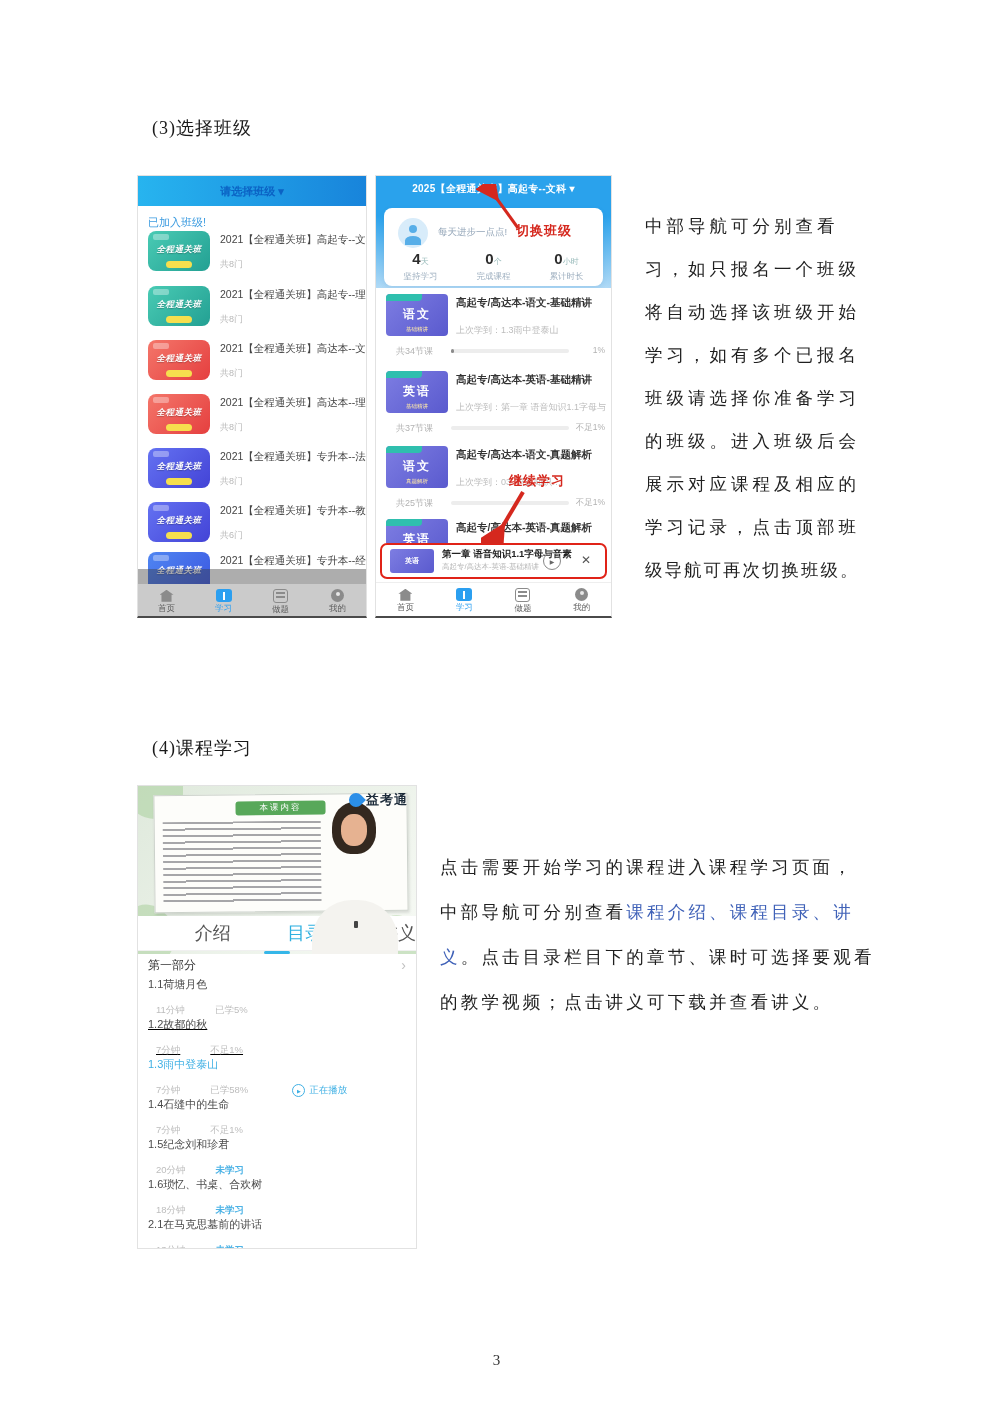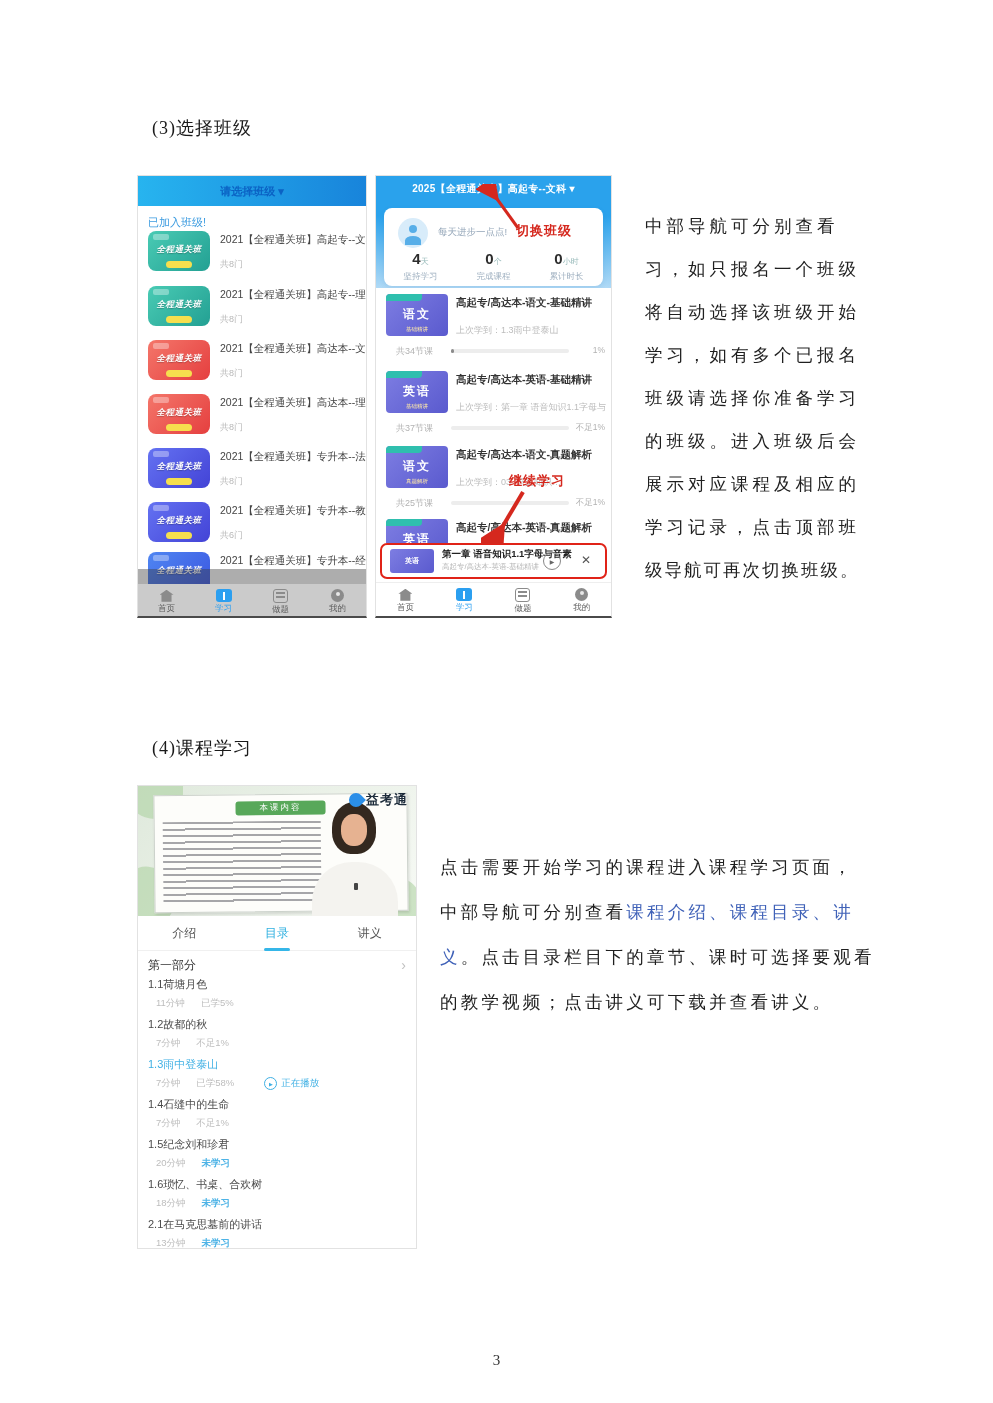--- a/index.html
+++ b/index.html
@@ -73,46 +73,46 @@
   .mini-player{position:absolute;left:4px;right:4px;top:367px;height:32px;background:#fff;border:2px solid #e02318;border-radius:7px;z-index:5;}
   .mp-thumb{position:absolute;left:8px;top:4px;width:44px;height:24px;border-radius:3px;background:linear-gradient(135deg,#7d7de2,#5a5ace);
     color:#fff;font-size:7px;font-weight:bold;display:flex;align-items:center;justify-content:center;}
   .mp-title{position:absolute;left:60px;top:3px;font-size:9.5px;font-weight:bold;color:#222;white-space:nowrap;}
   .mp-sub{position:absolute;left:60px;top:17px;font-size:7.5px;color:#b5b5b5;white-space:nowrap;}
   .mp-play{position:absolute;right:44px;top:7px;width:16px;height:16px;border:1.2px solid #888;border-radius:50%;
     display:flex;align-items:center;justify-content:center;font-size:6px;color:#666;}
   .mp-close{position:absolute;right:14px;top:7px;font-size:12px;color:#555;line-height:16px;}
   .arrow-svg{position:absolute;z-index:6;}
   
-  .vid{position:absolute;left:0;top:0;right:0;height:130px;background:linear-gradient(135deg,#dfe9dc,#f7faf5);overflow:hidden;}
+  .vid{position:absolute;left:0;top:0;right:0;height:168px;background:linear-gradient(135deg,#dfe9dc,#f7faf5);overflow:hidden;}
   .leaf{position:absolute;background:#a9cf9c;opacity:.55;border-radius:60% 0 60% 60%;}
   .board{position:absolute;left:16px;top:8px;width:252px;height:116px;background:#fdfdfa;border:1px solid #ccd2cb;
     transform:rotate(-.6deg);box-shadow:1px 2px 3px rgba(0,0,0,.12);}
   .board-pill{position:absolute;left:50%;margin-left:-45px;top:6px;width:90px;height:14px;background:#58a85a;border-radius:3px;
     color:#fff;font-size:8.5px;display:flex;align-items:center;justify-content:center;letter-spacing:2px;}
   .board-text{position:absolute;left:8px;right:86px;top:26px;bottom:8px;
     background:repeating-linear-gradient(180deg,rgba(88,88,96,.7) 0 2px,transparent 2px 6.5px);opacity:.75;}
   .logo{position:absolute;right:8px;top:5px;display:flex;align-items:center;gap:3px;z-index:3;}
   .logo-leaf{width:14px;height:14px;background:#2b8fe8;border-radius:50% 0 50% 50%;transform:rotate(45deg);}
   .logo-text{font-size:13px;font-weight:bold;color:#1c2b3a;letter-spacing:1px;}
   .teacher-hair{position:absolute;right:40px;top:16px;width:44px;height:52px;background:#33281f;border-radius:50% 50% 42% 42%;z-index:2;}
   .teacher-face{position:absolute;right:49px;top:28px;width:26px;height:32px;background:#e6b291;border-radius:46%;z-index:2;}
   .teacher-body{position:absolute;right:18px;bottom:0;width:86px;height:54px;background:#f4f3ef;border-radius:40px 40px 0 0;z-index:1;}
   .teacher-mic{position:absolute;right:58px;bottom:26px;width:4px;height:7px;background:#444;border-radius:1px;z-index:2;}
   .tabs-row{position:absolute;left:0;right:0;top:130px;height:34px;display:flex;align-items:center;border-bottom:1px solid #f0f0f0;background:#fff;}
-  .ctab{flex:1;text-align:center;font-size:12px;color:#555;position:relative;}
+  .ctab{flex:1;text-align:right;font-size:18px;color:#555;position:relative;}
   .ctab.active{color:#2fb0e0;}
   .ctab.active::after{content:"";position:absolute;left:50%;margin-left:-13px;bottom:-9px;width:26px;height:3px;border-radius:2px;background:#35b6e8;}
   .sec-row{position:absolute;left:0;right:0;top:166px;height:26px;display:flex;align-items:center;justify-content:space-between;padding:0 10px;box-sizing:border-box;}
   .sec-title{font-size:12px;color:#333;}
   .sec-chev{font-size:14px;color:#c0c0c0;}
   .lesson{position:absolute;left:10px;right:10px;height:40px;}
   .ls-title{font-size:11px;color:#4a4a4a;}
   .lesson.active .ls-title{color:#3fb0e4;}
-  .ls-meta{margin-top:5px;display:flex;align-items:flex-end;gap:16px;padding-left:8px;}
+  .ls-meta{margin-top:12px;display:flex;align-items:flex-end;gap:30px;padding-left:8px;}
   .ls-dur{font-size:9.5px;color:#bdbdbd;}
   .ls-status{font-size:9.5px;color:#bdbdbd;}
   .ls-status.blue{color:#4db3e6;font-weight:bold;}
   .ls-playing{display:flex;align-items:center;gap:4px;color:#3fb0e4;font-size:9.5px;margin-left:14px;}
   .ls-play-ico{width:11px;height:11px;border:1px solid #3fb0e4;border-radius:50%;display:flex;align-items:center;justify-content:center;font-size:5px;color:#3fb0e4;}
 </style>
 </head>
 <body>
 
 <div class="doc-heading" style="left:152px;top:116px;">(3)选择班级</div>
@@ -381,21 +381,21 @@
     <span class="sec-chev">›</span>
   </div>
 
   <div class="lesson" style="top:191px;">
     <div class="ls-title">1.1荷塘月色</div>
     <div class="ls-meta">
         <span class="ls-dur">11分钟</span>
         <span class="ls-status">已学5%</span>
       </div>
   </div>
-  <div class="lesson" style="top:231px;">
+  <div class="lesson" style="top:231px;text-decoration:underline;">
     <div class="ls-title">1.2故都的秋</div>
     <div class="ls-meta">
         <span class="ls-dur">7分钟</span>
         <span class="ls-status">不足1%</span>
       </div>
   </div>
   <div class="lesson active" style="top:271px;">
     <div class="ls-title">1.3雨中登泰山</div>
     <div class="ls-meta">
       <span class="ls-dur">7分钟</span>

